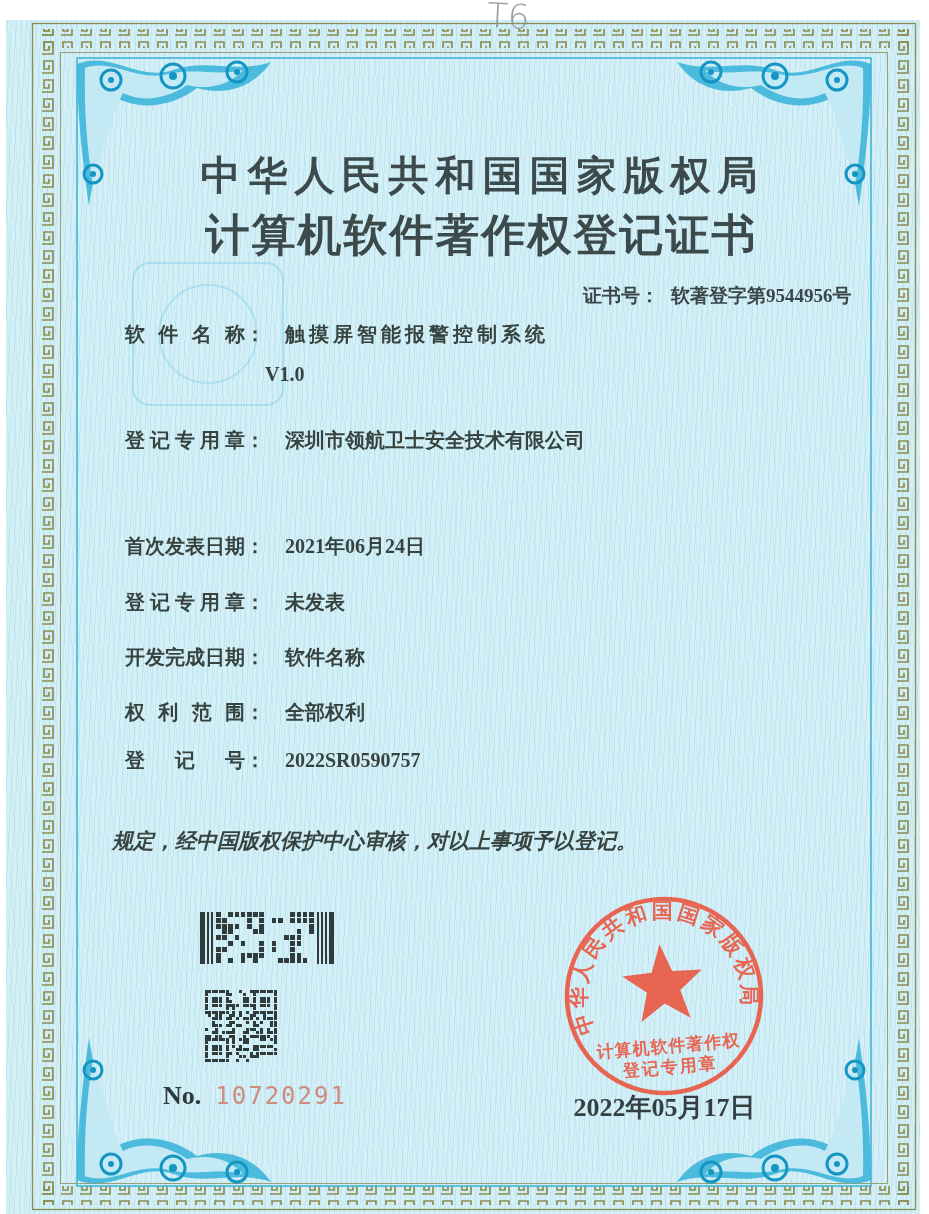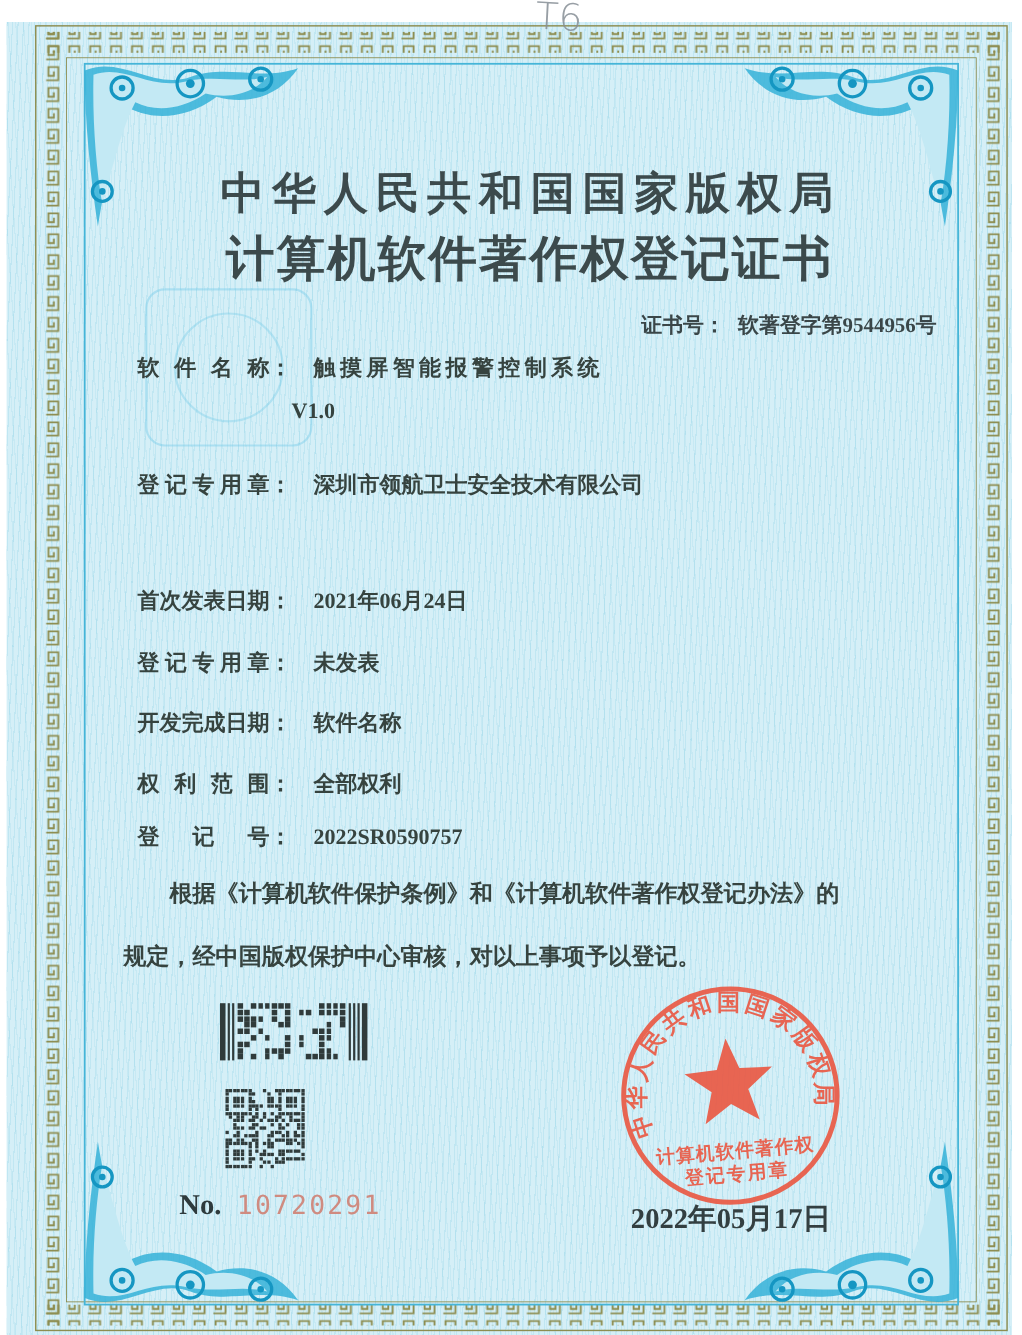--- a/index.html
+++ b/index.html
@@ -42,21 +42,21 @@
   .certno .val{margin-left:12px;}
   .row{position:absolute;left:125px;font-size:20px;font-weight:700;color:#36433f;white-space:nowrap;}
   .jl{display:inline-block;width:120px;text-align:justify;text-align-last:justify;vertical-align:bottom;}
   .row .val{display:inline-block;margin-left:20px;}
   .r-name{top:321px}.r-namev2{top:363px;left:265px}.r-owner{top:427px}
   .r-dev{top:533px}.r-pub{top:589px}.r-acq{top:644px}.r-scope{top:699px}.r-reg{top:747px}
   .r-name .val{letter-spacing:4px}
   .r-namev2{font-size:20px;font-weight:700;color:#36433f;}
   .statement{position:absolute;left:112px;top:798px;width:740px;font-size:21px;font-weight:700;color:#36433f;}
   .statement .l1{text-indent:2em;white-space:nowrap;}
-  .statement .l2{margin-top:29px;white-space:nowrap;}
+  .statement .l2{margin-top:29px;white-space:nowrap;font-style:italic;}
   .barcode{position:absolute;left:200px;top:912px;width:134px;height:52px;}
   .barcode i,.qrcode i{position:absolute;background:#303b3b;}
   .qrcode{position:absolute;left:205px;top:990px;width:72px;height:72px;}
   .no-line{position:absolute;left:163px;top:1081px;font-size:26px;font-weight:700;color:#2e3a3c;white-space:nowrap;}
   .no-line .no-num{
     font-family:"DejaVu Sans Mono",monospace;font-weight:400;font-size:24px;
     color:#cf8b80;letter-spacing:2px;margin-left:14px;
   }
   .seal-svg{position:absolute;left:552px;top:886px;width:225px;height:225px;pointer-events:none;}
   .reg-date{
@@ -136,21 +136,20 @@
 
 <div class="row r-scope">
   <span class="jl">权利范围</span><span>：</span><span class="val">全部权利</span>
 </div>
 
 <div class="row r-reg">
   <span class="jl">登记号</span><span>：</span><span class="val">2022SR0590757</span>
 </div>
 
 <div class="statement">
-  <div class="l1">根据《计算机软件保护条例》和《计算机软件著作权登记办法》的</div>
   <div class="l2">规定，经中国版权保护中心审核，对以上事项予以登记。</div>
 </div>
 
 <div class="barcode">
     <i style="left: 0px; top: 0px; width: 5px; height: 52px;"></i>
     <i style="left: 7px; top: 0px; width: 2px; height: 52px;"></i>
     <i style="left: 11px; top: 0px; width: 2px; height: 52px;"></i>
     <i style="left: 117px; top: 0px; width: 2px; height: 52px;"></i>
     <i style="left: 121px; top: 0px; width: 2px; height: 52px;"></i>
     <i style="left: 125px; top: 0px; width: 2px; height: 52px;"></i>

